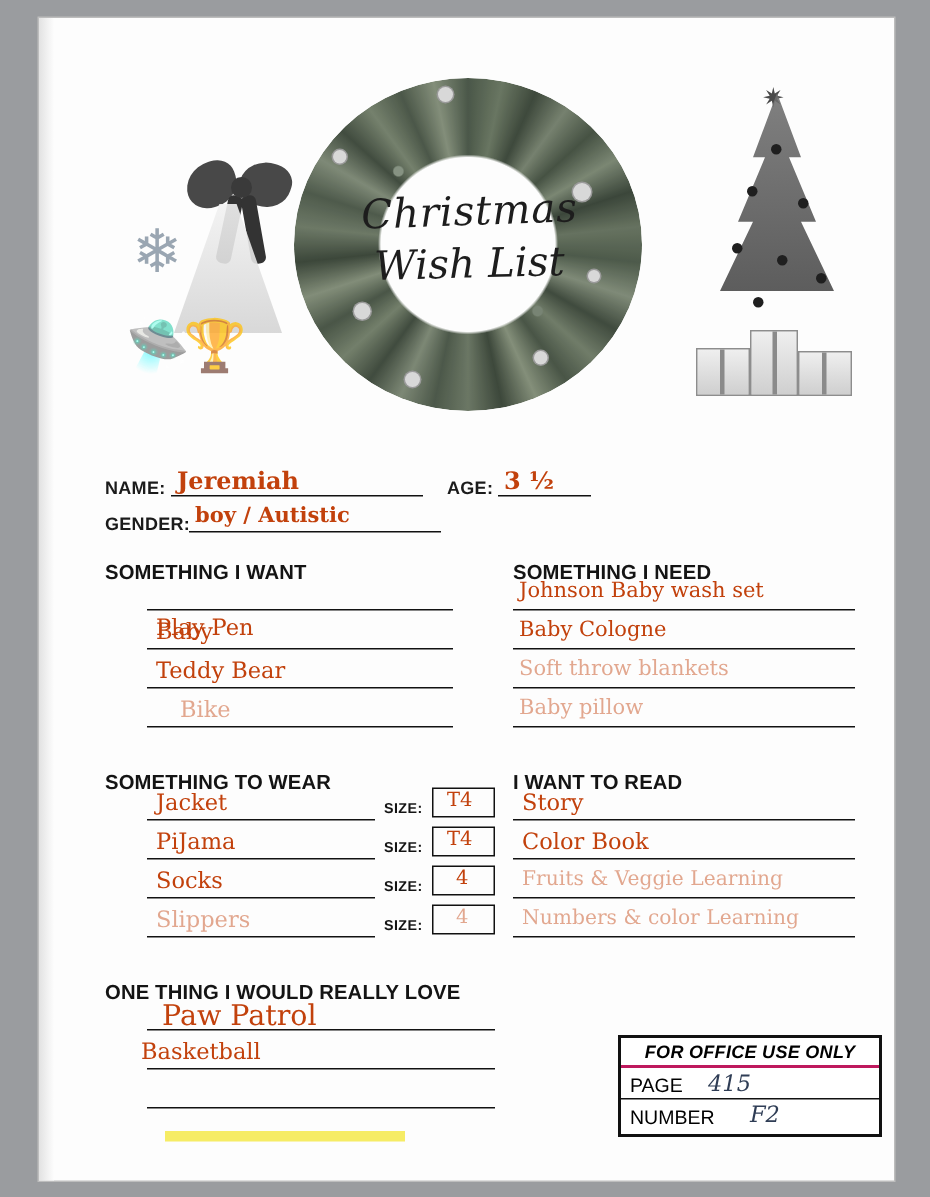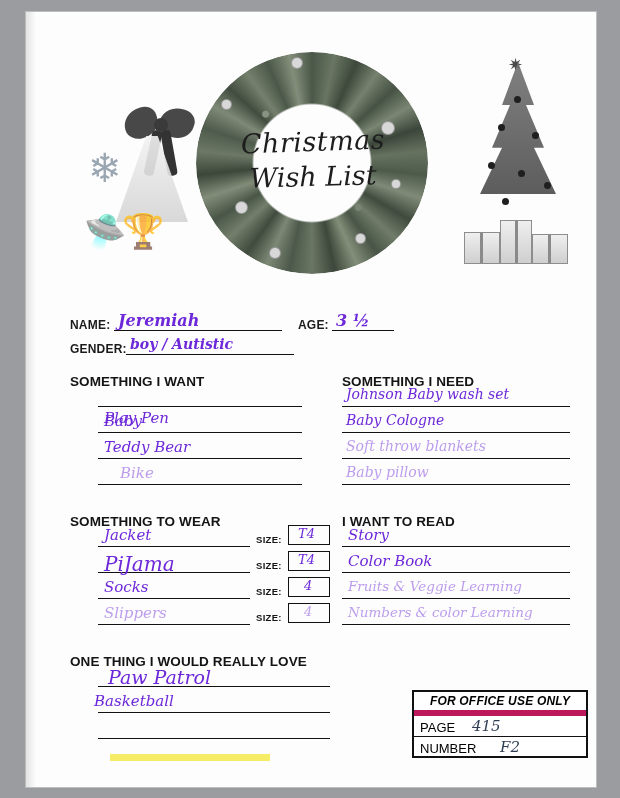--- a/index.html
+++ b/index.html
@@ -201,22 +201,21 @@
     color: #1b1b1b;
   }
   .lbl { letter-spacing: .2px; }
   .underline {
     position: absolute;
     border-bottom: 1.6px solid #111;
   }
   .hw {
     position: absolute;
     font-family: "DejaVu Serif", serif;
-    font-style: italic;
-    color: #6d28d9;
+    color: #c2410c;
     white-space: nowrap;
   }
   .sec-title {
     position: absolute;
     font-size: 13.5px;
     font-weight: bold;
     color: #141414;
     letter-spacing: .1px;
   }
   .line {
@@ -242,21 +241,21 @@
     width: 176px; height: 68px;
     border: 2px solid #111;
     box-sizing: border-box;
     background: #fff;
   }
   .office .hdr {
     font-size: 12px;
     font-weight: bold;
     font-style: italic;
     text-align: center;
-    border-bottom: 6px solid #be185d;
+    border-bottom: 2px solid #be185d;
     padding: 2px 0 2px;
     letter-spacing: .2px;
   }
   .office .r {
     position: relative;
     height: 21px;
     border-bottom: 1.5px solid #111;
     font-size: 13px;
     padding: 4px 0 0 6px;
     box-sizing: border-box;
@@ -378,21 +377,21 @@
       <div class="sec-title" style="left:0;top:202px;">SOMETHING TO WEAR</div>
       <div>
 
         <div class="line" style="left:28px;top:234px;width:152px;"></div>
         <span class="hw" style="left:34px;top:214px;font-size:15px;">Jacket</span>
         <span class="size-lbl" style="left:186px;top:222px;">SIZE:</span>
         <div class="size-box" style="left:218px;top:213px;width:42px;height:20px;"></div>
         <span class="hw" style="left:228px;top:214px;font-size:13px;">T4</span>
 
         <div class="line" style="left:28px;top:260px;width:152px;"></div>
-        <span class="hw" style="left:34px;top:240px;font-size:20px;">PiJama</span>
+        <span class="hw" style="left:34px;top:240px;font-size:15px;">PiJama</span>
         <span class="size-lbl" style="left:186px;top:248px;">SIZE:</span>
         <div class="size-box" style="left:218px;top:239px;width:42px;height:20px;"></div>
         <span class="hw" style="left:228px;top:240px;font-size:13px;">T4</span>
 
         <div class="line" style="left:28px;top:286px;width:152px;"></div>
         <span class="hw" style="left:34px;top:266px;font-size:15px;">Socks</span>
         <span class="size-lbl" style="left:186px;top:274px;">SIZE:</span>
         <div class="size-box" style="left:218px;top:265px;width:42px;height:20px;"></div>
         <span class="hw" style="left:234px;top:266px;font-size:13px;">4</span>
 

